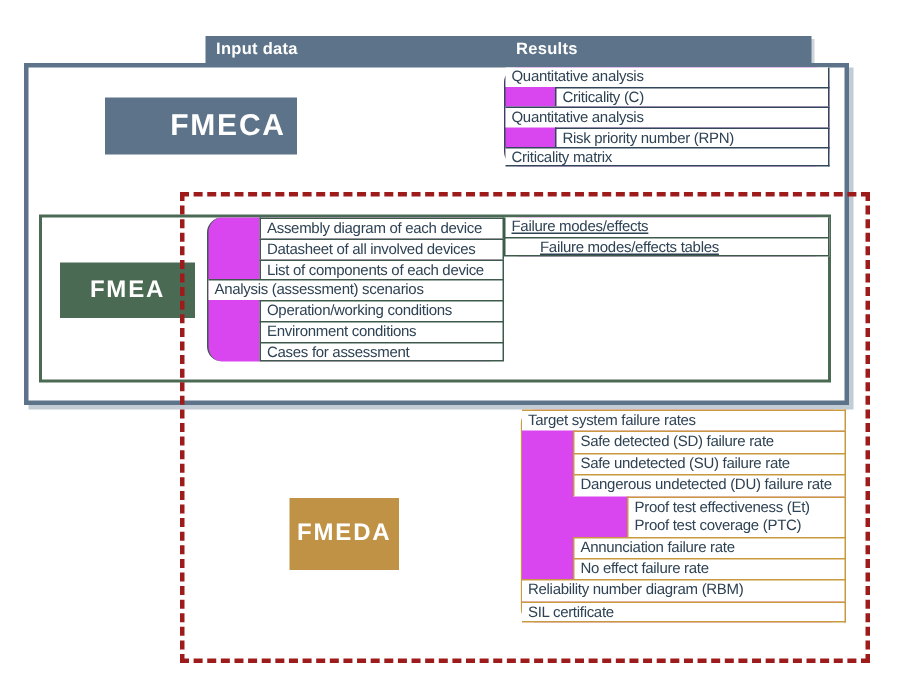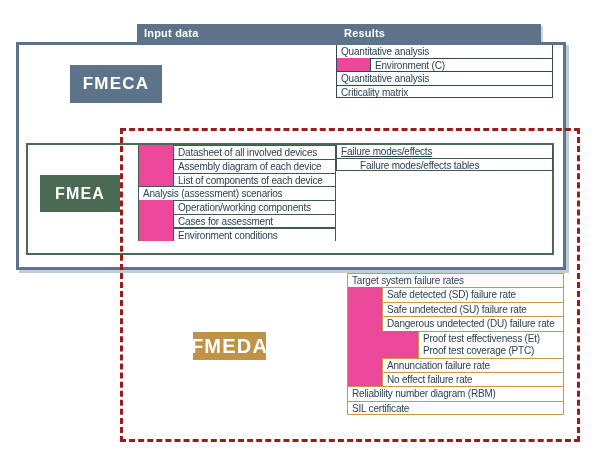--- a/index.html
+++ b/index.html
@@ -16,25 +16,25 @@
   .hdr .h-res{position:absolute;left:207px;top:3px;letter-spacing:.2px;}
   
   .outer{position:absolute;left:16px;top:42px;width:550px;height:228px;
          border:3px solid var(--slate);box-shadow:3px 3px 0 #c2ccd5;box-sizing:border-box;}
   
   .gbox{position:absolute;left:26px;top:143px;width:528px;height:112px;
         border:2px solid var(--green);box-sizing:border-box;}
   
   .blk{position:absolute;color:#fff;font-weight:bold;display:flex;align-items:center;
        justify-content:center;letter-spacing:1.2px;}
-  .blk-fmeca{left:70px;top:65px;width:92px;height:38px;background:var(--slate);font-size:17px;}
-  .blk-fmea{left:40px;top:175px;width:80px;height:37px;background:var(--green);font-size:16px;}
-  .blk-fmeda{left:193px;top:332px;width:73px;height:28px;background:var(--orange);font-size:20px;}
+  .blk-fmeca{left:70px;top:65px;width:92px;height:38px;background:var(--slate);font-size:20px;padding-left:36px;}
+  .blk-fmea{left:40px;top:175px;width:90px;height:37px;background:var(--green);font-size:16px;}
+  .blk-fmeda{left:193px;top:332px;width:73px;height:48px;background:var(--orange);font-size:16px;}
   
-  .tbl{position:absolute;background:#ec4899;box-sizing:border-box;}
+  .tbl{position:absolute;background:#d946ef;box-sizing:border-box;border-radius:10px;}
   .tbl .row{box-sizing:border-box;font-size:10px;letter-spacing:-0.2px;color:var(--text);
             line-height:11px;padding:1px 0 0 4px;white-space:nowrap;overflow:hidden;
             height:var(--rh);background:#fff;}
   .tbl .row > div{line-height:12px;}
   
   .tbl.nested{border-left:1px solid var(--bc);}
   .tbl.nested .row{border-top:1px solid var(--bc);border-right:1px solid var(--bc);}
   .tbl.nested .row.i1{margin-left:var(--ind1);border-left:1px solid var(--bc);}
   .tbl.nested .row.i2{margin-left:var(--ind2);border-left:1px solid var(--bc);}
   .tbl.nested .row.last{border-bottom:1px solid var(--bc);}
@@ -64,32 +64,33 @@
 
   <div class="outer"></div>
   <div class="gbox"></div>
 
   <div class="blk blk-fmeca">FMECA</div>
   <div class="blk blk-fmea">FMEA</div>
   <div class="blk blk-fmeda">FMEDA</div>
 
   <div id="t-fmeca" class="tbl nested flush">
       <div class="row i0 first">Quantitative analysis</div>
-      <div class="row i1">Environment (C)</div>
+      <div class="row i1">Criticality (C)</div>
       <div class="row i0">Quantitative analysis</div>
+      <div class="row i1">Risk priority number (RPN)</div>
       <div class="row i0 last">Criticality matrix</div>
     </div>
   <div id="t-fmea-in" class="tbl nested flush">
+      <div class="row i1">Assembly diagram of each device</div>
       <div class="row i1">Datasheet of all involved devices</div>
-      <div class="row i1">Assembly diagram of each device</div>
       <div class="row i1">List of components of each device</div>
       <div class="row i0">Analysis (assessment) scenarios</div>
-      <div class="row i1">Operation/working components</div>
+      <div class="row i1">Operation/working conditions</div>
+      <div class="row i1">Environment conditions</div>
       <div class="row i1 last">Cases for assessment</div>
-      <div class="row i1">Environment conditions</div>
     </div>
   <div id="t-fmea-res" class="tbl boxes flush">
       <div class="row i0 first">Failure modes/effects</div>
       <div class="row i0 last">Failure modes/effects tables</div>
     </div>
   <div id="t-fmeda" class="tbl nested">
       <div class="row i0 first">Target system failure rates</div>
       <div class="row i1">Safe detected (SD) failure rate</div>
       <div class="row i1">Safe undetected (SU) failure rate</div>
       <div class="row i1">Dangerous undetected (DU) failure rate</div>

